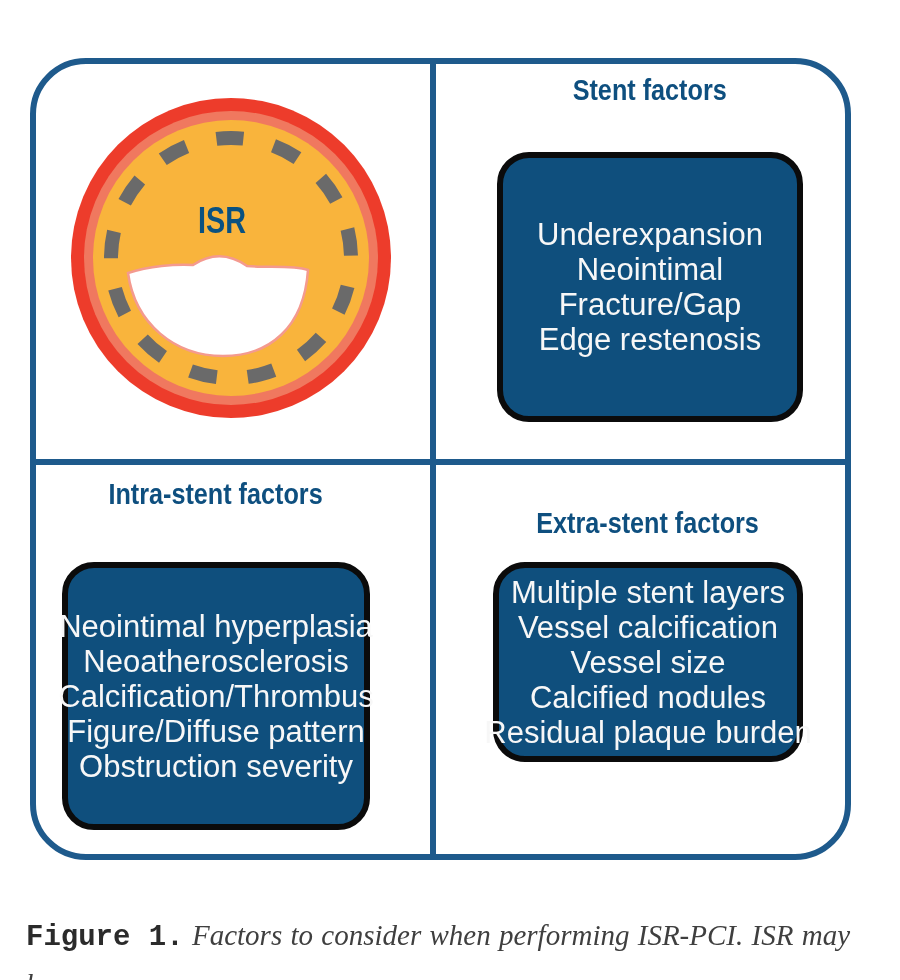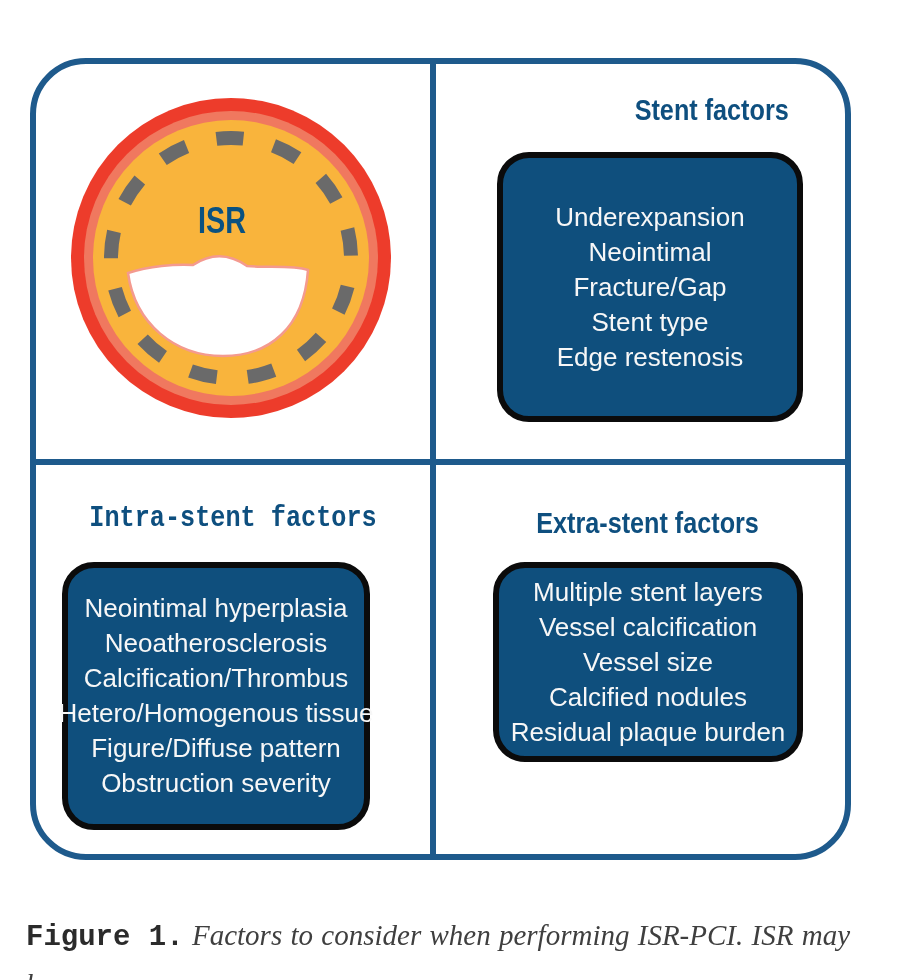--- a/index.html
+++ b/index.html
@@ -19,28 +19,28 @@
     position:absolute;left:172px;top:200px;width:100px;text-align:center;
     font-size:36px;font-weight:bold;color:#0A5180;
     transform:scaleX(0.8);transform-origin:center;letter-spacing:0px;
   }
 
   .q-header{
     position:absolute;text-align:center;font-weight:bold;color:#0E4F7F;
     font-size:30px;line-height:36px;white-space:nowrap;
   }
   .q-header .squeeze{display:inline-block;transform:scaleX(0.84);transform-origin:center;}
-  .hdr-stent{left:497px;top:92px;width:306px;text-align:right;}
-  .hdr-intra{left:62px;top:500px;width:308px;font-family:Liberation Mono, monospace;}
+  .hdr-stent{left:497px;top:72px;width:306px;}
+  .hdr-intra{left:62px;top:476px;width:308px;}
   .hdr-extra{left:493px;top:505px;width:310px;}
 
   .factor-box{
     position:absolute;background:#0F4F7D;border:6px solid #0B0B0B;border-radius:32px;
     display:flex;flex-direction:column;justify-content:center;align-items:center;
-    color:#F7F7F7;font-size:26px;line-height:35px;text-align:center;
+    color:#F7F7F7;font-size:31px;line-height:35px;text-align:center;
     box-sizing:border-box;
   }
   .box-stent{left:497px;top:152px;width:306px;height:270px;}
   .box-intra{left:62px;top:562px;width:308px;height:268px;}
   .box-extra{left:493px;top:562px;width:310px;height:200px;}
   .factor-line{white-space:nowrap;}
 
   .caption{
     position:absolute;left:26px;top:912px;width:824px;
     font-family:"Liberation Serif",serif;font-style:italic;
@@ -73,32 +73,30 @@
 </svg>
 <div class="isr-label">ISR</div>
 
 <div class="q-header hdr-stent">
   <span class="squeeze">Stent factors</span>
 </div>
 <div class="factor-box box-stent">
   <div class="factor-line">Underexpansion</div>
   <div class="factor-line">Neointimal</div>
   <div class="factor-line">Fracture/Gap</div>
-  <div class="factor-line">Stent type</div>
   <div class="factor-line">Edge restenosis</div>
 </div>
 
 <div class="q-header hdr-intra">
   <span class="squeeze">Intra-stent factors</span>
 </div>
 <div class="factor-box box-intra">
   <div class="factor-line">Neointimal hyperplasia</div>
   <div class="factor-line">Neoatherosclerosis</div>
   <div class="factor-line">Calcification/Thrombus</div>
-  <div class="factor-line">Hetero/Homogenous tissue</div>
   <div class="factor-line">Figure/Diffuse pattern</div>
   <div class="factor-line">Obstruction severity</div>
 </div>
 
 <div class="q-header hdr-extra">
   <span class="squeeze">Extra-stent factors</span>
 </div>
 <div class="factor-box box-extra">
   <div class="factor-line">Multiple stent layers</div>
   <div class="factor-line">Vessel calcification</div>

